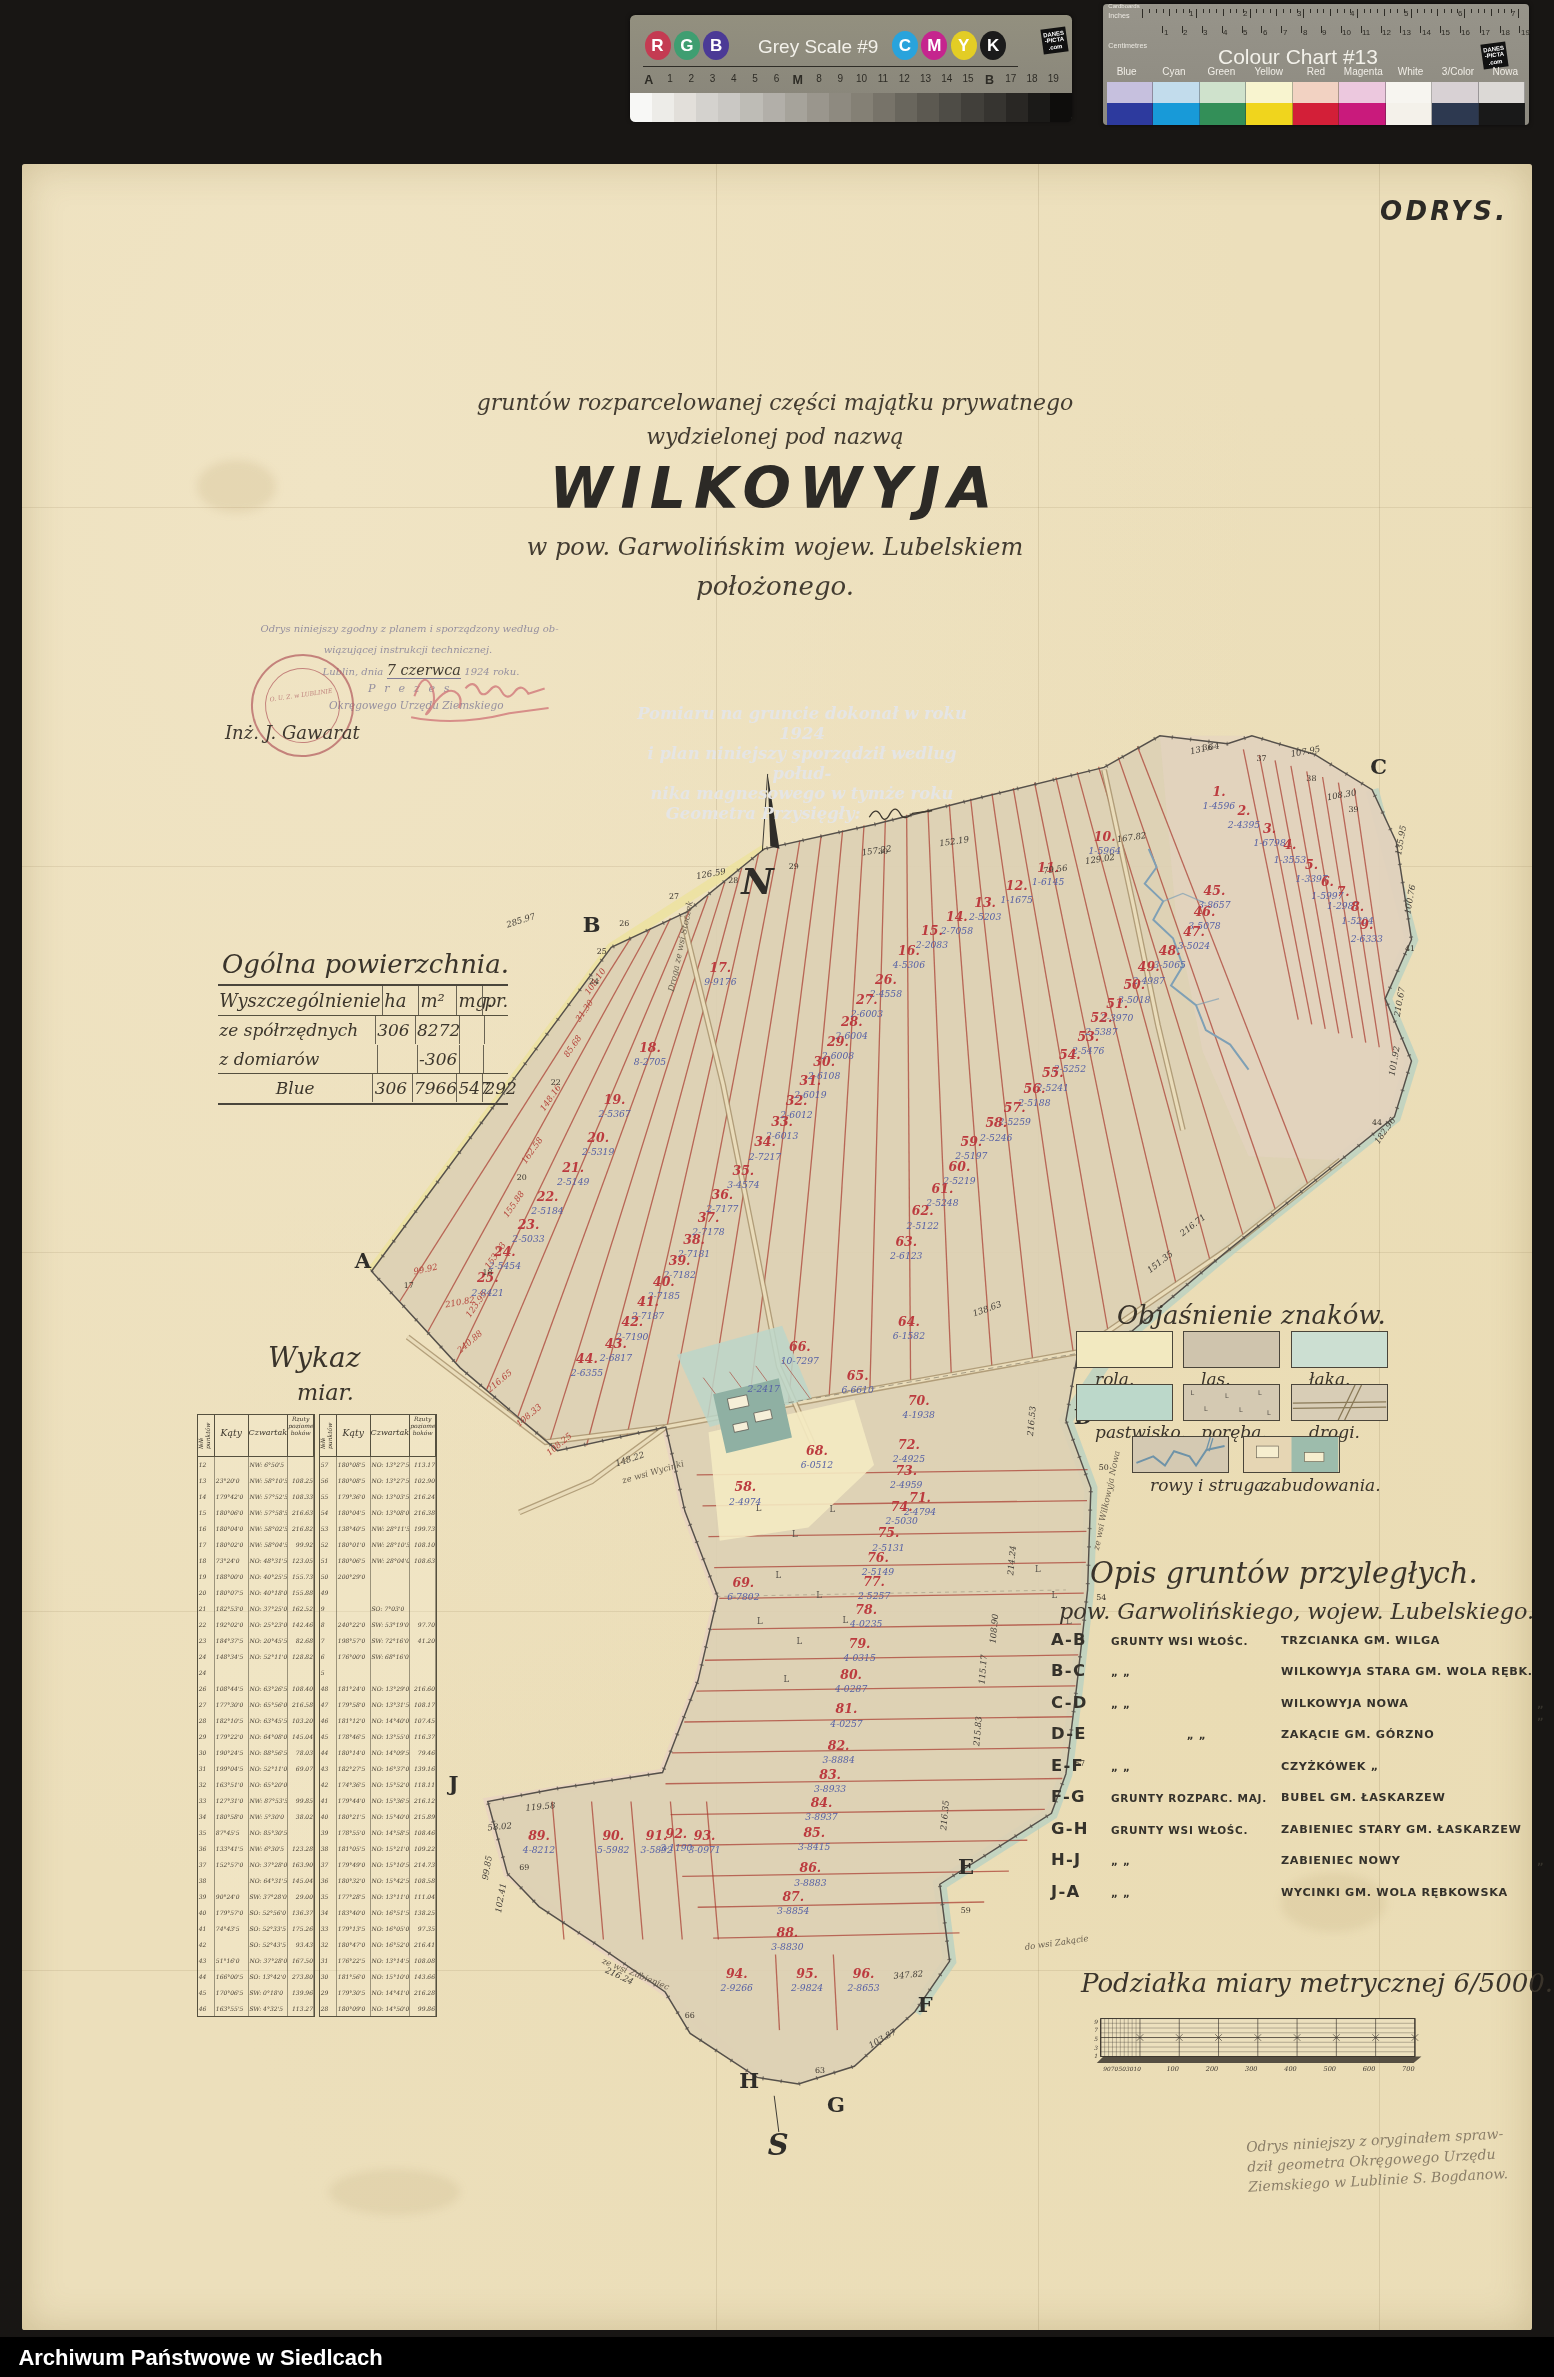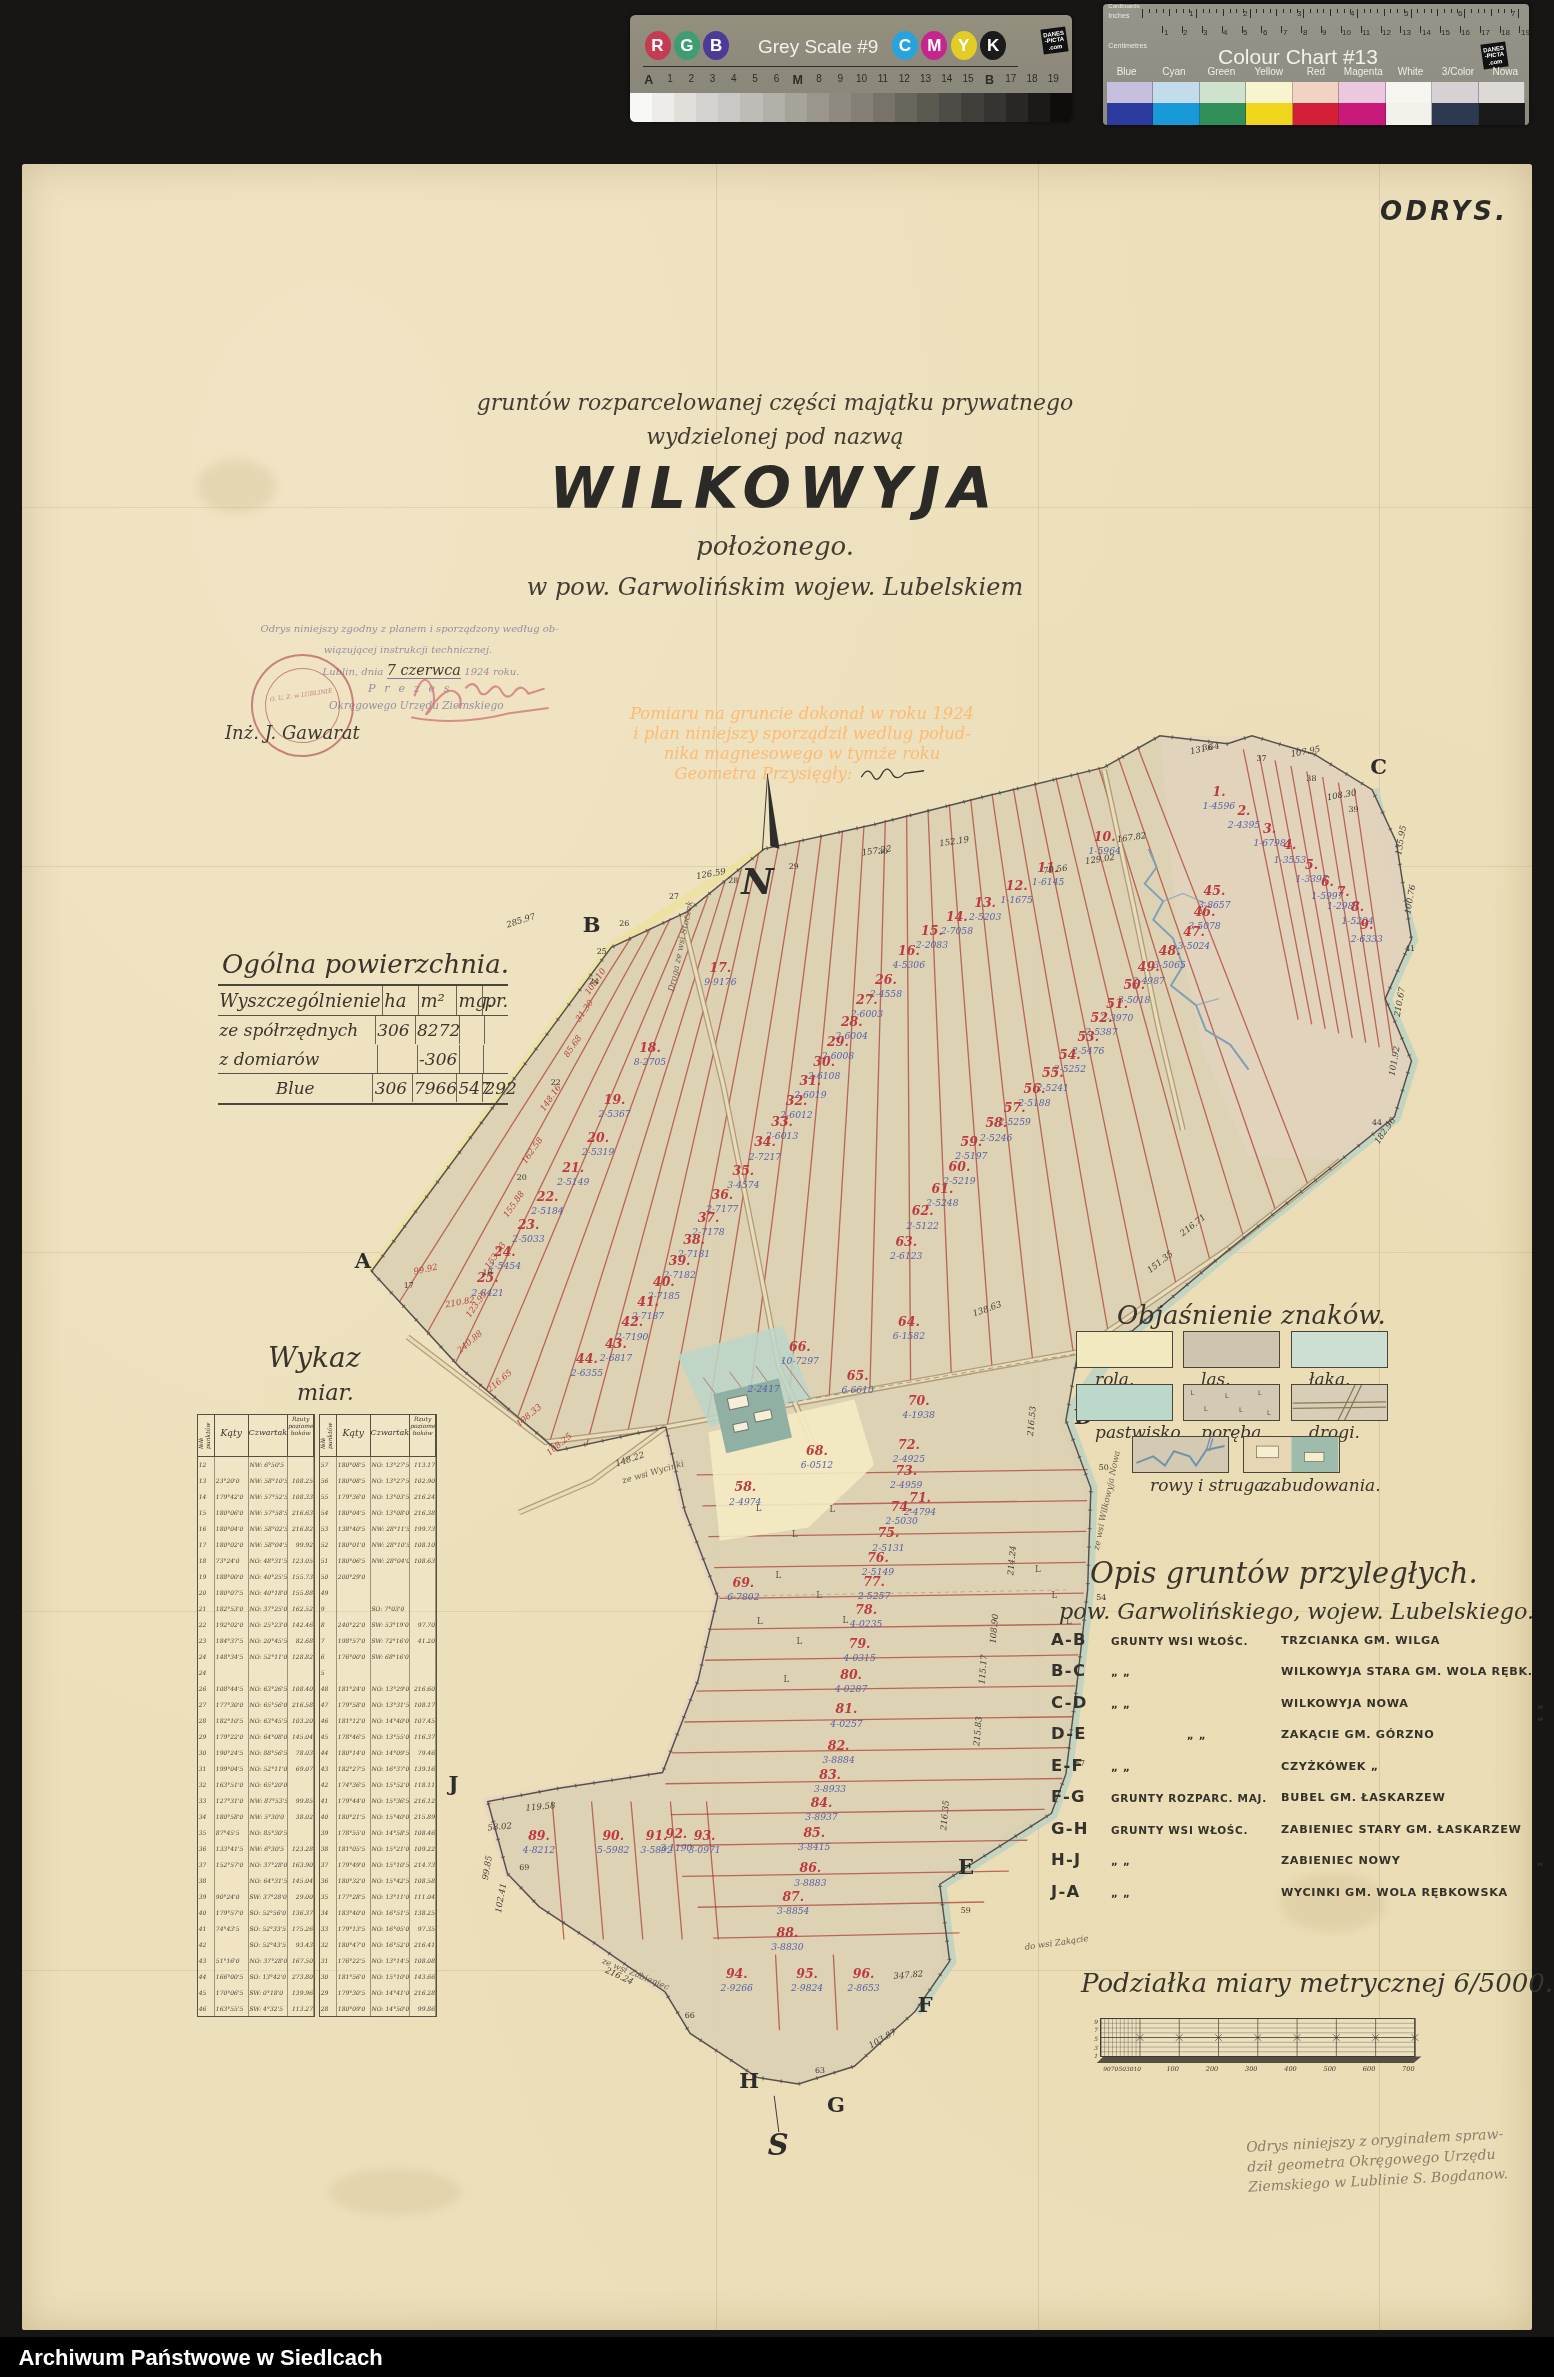--- a/index.html
+++ b/index.html
@@ -40,21 +40,21 @@
   .stencil{font-family:"DejaVu Sans",sans-serif;font-weight:bold;font-style:italic;color:#2c2a26;}
   .handcaps{font-family:"DejaVu Sans",sans-serif;font-weight:bold;color:#35322b;}
   #odrys{left:1380px;top:196px;font-size:26px;letter-spacing:3.3px;}
   #titleblock{left:407px;top:381px;width:736px;text-align:center;}
   #titleblock .plan{font-size:30px;letter-spacing:10.5px;}
   #titleblock .sub{font-size:22px;margin-top:9.2px;color:#433c31;}
   #titleblock .main1{font-size:51px;letter-spacing:3.3px;margin-top:6.6px;}
   #titleblock .main2{font-size:57px;letter-spacing:8px;margin-top:5.3px;}
   #titleblock .sub3{font-size:24px;margin-top:12px;color:#433c31;}
   #titleblock .sub4{font-size:26px;margin-top:10.5px;color:#433c31;}
-  #surveynote{left:618px;top:704px;width:368px;text-align:center;font-size:16.4px;line-height:20px;color:#fdba74;}
+  #surveynote{left:618px;top:704px;width:368px;text-align:center;font-size:16.4px;line-height:20px;color:#e5e5e5;font-weight:bold;}
   
   .stampline{color:#7f7b96;opacity:.8;}
   #stampcirc{left:251px;top:654px;width:99px;height:99px;border-radius:50%;
     border:2px double #b25a5e;opacity:.7;transform:rotate(-8deg);}
   #stampcirc .inner{position:absolute;left:12px;top:12px;right:12px;bottom:12px;border-radius:50%;
     border:0.7px solid #b25a5e;color:#a8555c;font-size:6px;text-align:center;padding-top:22.3px;}
   #redsig{left:404px;top:657px;opacity:.75;}
   #darksig{left:225px;top:722px;font-size:18px;color:#3e3830;}
   
   #areatitle{left:222px;top:949px;font-size:26px;}
@@ -700,22 +700,22 @@
     <text x="1672" y="2360" font-size="13" font-style="italic" fill="#6a6050" transform="rotate(-78 1672 2360)">ze wsi Wilkowyja Nowa</text>
     <text x="1560" y="2968" font-size="13" font-style="italic" fill="#6a6050" transform="rotate(-8 1560 2968)">do wsi Zakącie</text>
   </svg>
 
 <div id="odrys" class="abs stencil">ODRYS.</div>
 
 <div id="titleblock" class="abs">
   <div class="hw sub">gruntów rozparcelowanej części majątku prywatnego</div>
   <div class="hw sub">wydzielonej pod nazwą</div>
   <div class="stencil main2">WILKOWYJA</div>
+  <div class="hw sub3">w pow. Garwolińskim wojew. Lubelskiem</div>
   <div class="hw sub4">położonego.</div>
-  <div class="hw sub3">w pow. Garwolińskim wojew. Lubelskiem</div>
 </div>
 <div id="surveynote" class="abs hw">
   <div>Pomiaru na gruncie dokonał w roku 1924</div>
   <div>i plan niniejszy sporządził wedlug połud-</div>
   <div>nika magnesowego w tymże roku</div>
   <div><span>Geometra Przysięgły:</span>
     <svg width="72" height="20" style="vertical-align:-5.3px" viewBox="0 0 110 30">
       <path d="M5,20 q10,-18 18,-2 q6,12 14,-4 q8,-14 16,2 q6,10 18,-2 l30,-4" stroke="#3e382f" fill="none" stroke-width="2"></path>
       </svg>
   </div>

